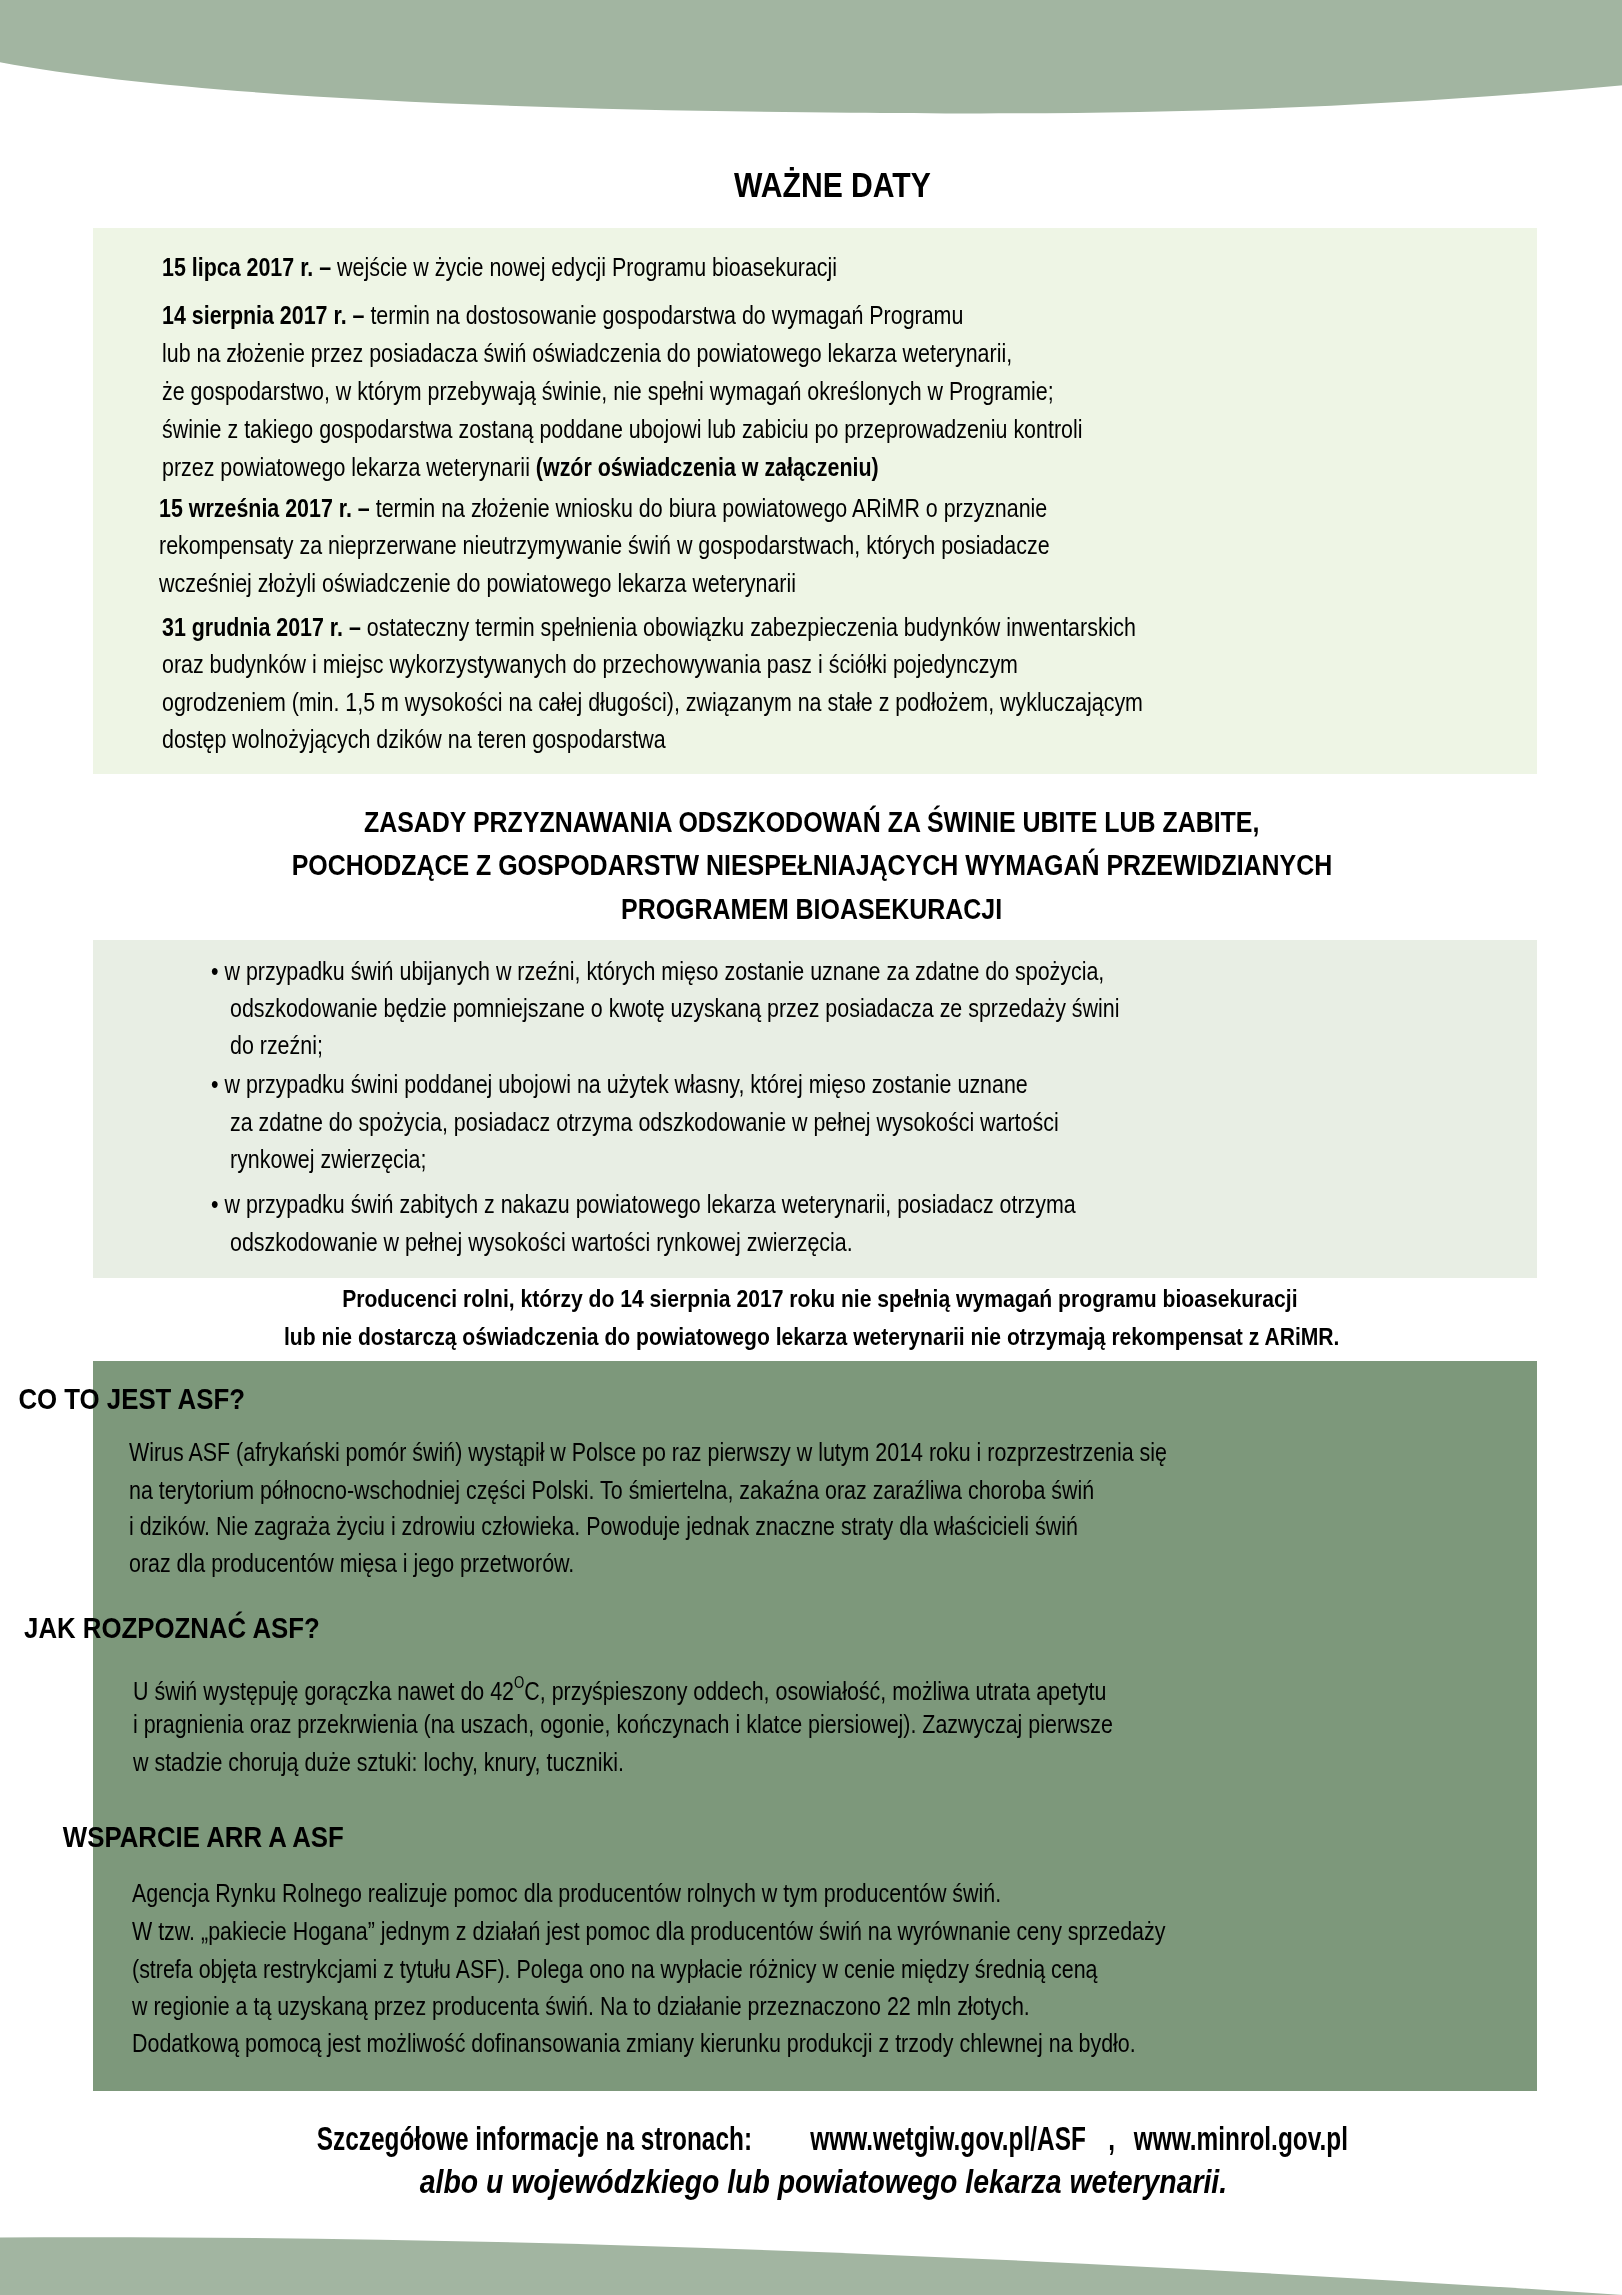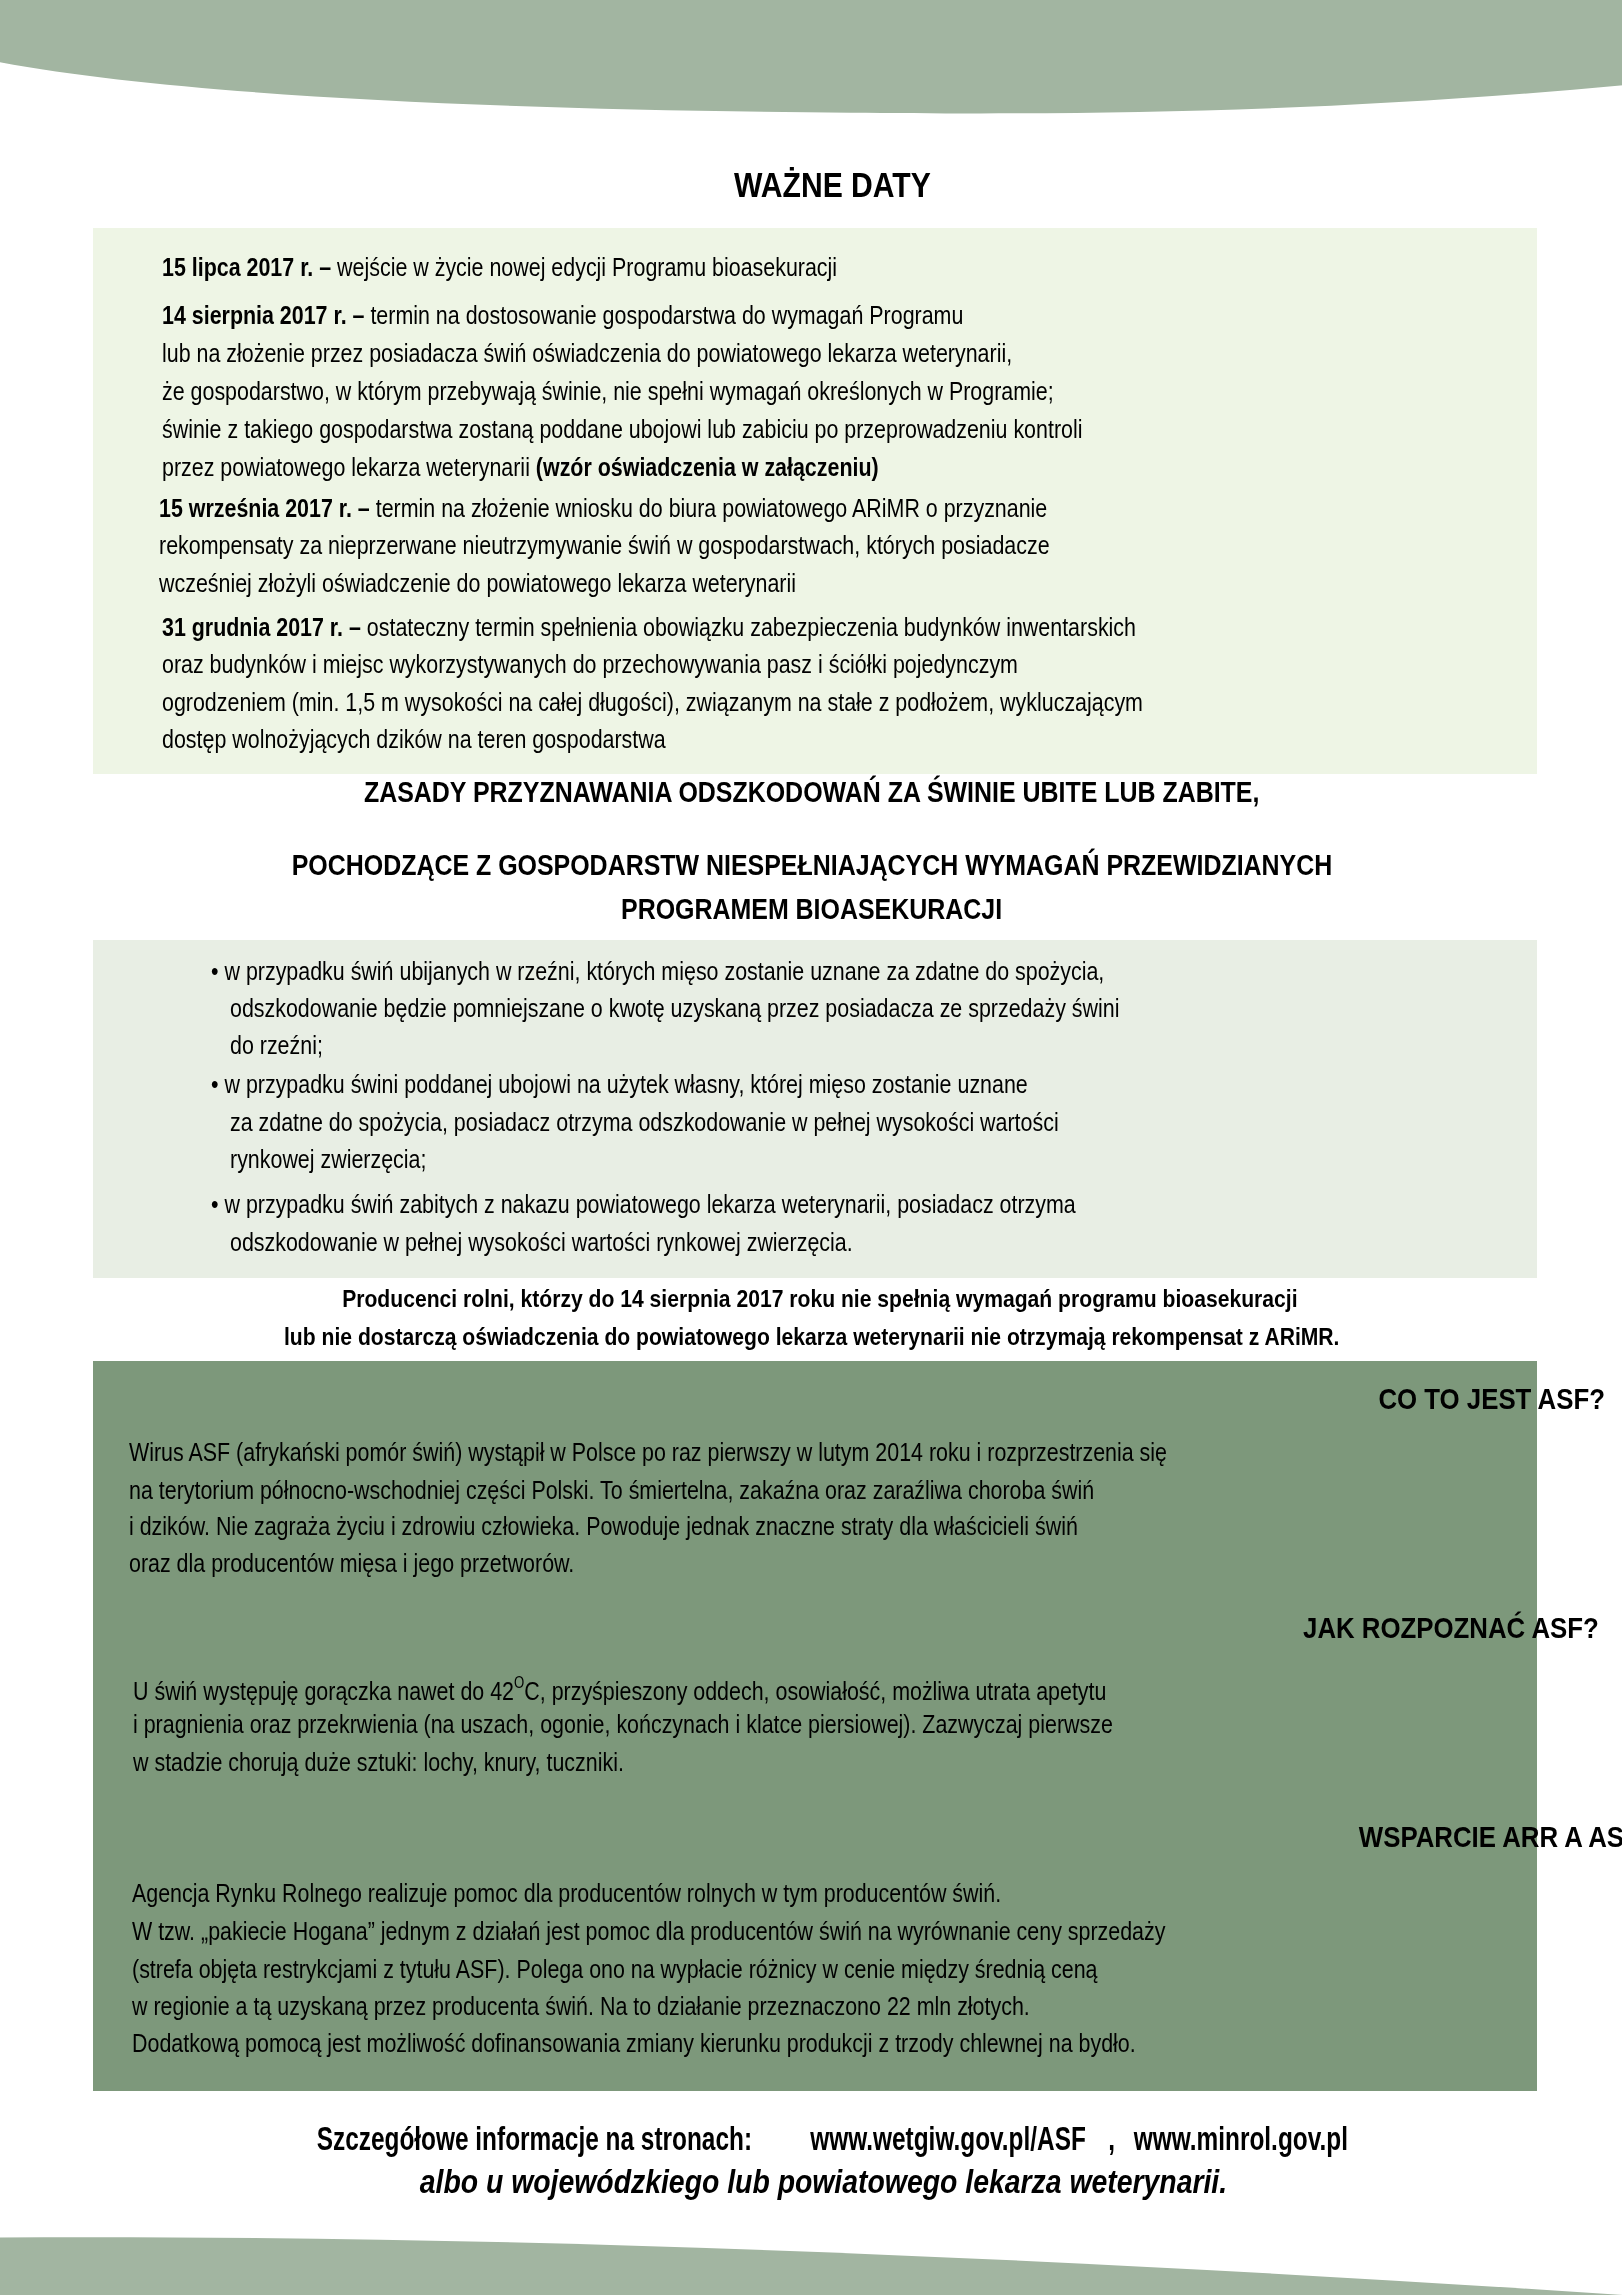--- a/index.html
+++ b/index.html
@@ -17,21 +17,21 @@
   .box { position: absolute; left: 93px; width: 1444px; }
   .box-dates { top: 228px; height: 546px; background: #eef5e5; }
   .box-rules { top: 940px; height: 338px; background: #e8eee4; }
   .box-asf { top: 1361px; height: 730px; background: #7d987b; }
   .line { position: absolute; white-space: nowrap; font-size: 25.5px; line-height: 1; transform-origin: left top; transform: scaleX(0.84); }
   .b { font-weight: bold; }
   .sectitle { position: absolute; left: 0; width: 1623px; text-align: center; font-weight: bold; font-size: 29px; white-space: nowrap; }
   .sectitle span { display: inline-block; transform: scaleX(0.86); }
   .note { position: absolute; left: 0; width: 1623px; text-align: center; font-weight: bold; font-size: 24px; white-space: nowrap; }
   .note span { display: inline-block; transform: scaleX(0.88); }
-  .asf-title { position: absolute; left: 0; width: 1623px; text-align: right; font-weight: bold; font-size: 30px; }
+  .asf-title { position: absolute; left: 0; width: 1623px; text-align: left; font-weight: bold; font-size: 30px; }
   .asf-title span { display:inline-block; transform: scaleX(0.86); }
   .footer { position: absolute; left: 0; width: 1623px; text-align: center; font-weight: bold; font-size: 33px; white-space: nowrap; margin-left: 12px; }
   .footer span { display: inline-block; transform: scaleX(0.86); }
   sup.deg { font-size: 15.7px; vertical-align: 11.8px; }
 </style>
 </head>
 <body>
 
 <svg class="wave wave-top" viewBox="0 0 2480 200" preserveAspectRatio="none">
   <path d="M0,0 L2480,0 L2480,130 C2000,175 1600,175 1300,172 C800,168 300,150 0,95 Z" fill="#a2b5a1"></path>
@@ -77,21 +77,21 @@
   <div class="line" style="left:162px; top:615px;">
     <span class="b">31 grudnia 2017 r. –</span>
     <span>ostateczny termin spełnienia obowiązku zabezpieczenia budynków inwentarskich</span>
   </div>
   <div class="line" style="left:162px; top:652px;">oraz budynków i miejsc wykorzystywanych  do przechowywania pasz i ściółki pojedynczym</div>
   <div class="line" style="left:162px; top:690px;">ogrodzeniem (min. 1,5 m wysokości na całej długości), związanym na stałe z podłożem, wykluczającym</div>
   <div class="line" style="left:162px; top:727px;">dostęp wolnożyjących dzików na teren gospodarstwa</div>
 </div>
 
 <div>
-  <div class="sectitle" style="top:776px;"><span>ZASADY PRZYZNAWANIA ODSZKODOWAŃ ZA ŚWINIE UBITE LUB ZABITE,</span></div>
+  <div class="sectitle" style="top:806px;"><span>ZASADY PRZYZNAWANIA ODSZKODOWAŃ ZA ŚWINIE UBITE LUB ZABITE,</span></div>
   <div class="sectitle" style="top:849px;"><span>POCHODZĄCE Z GOSPODARSTW NIESPEŁNIAJĄCYCH WYMAGAŃ PRZEWIDZIANYCH</span></div>
   <div class="sectitle" style="top:893px;"><span>PROGRAMEM BIOASEKURACJI</span></div>
 </div>
 
 <div class="box box-rules"></div>
 
 <div>
   <div class="line" style="left:211px; top:959px;">
     <span>•</span>
     <span>w przypadku świń ubijanych w rzeźni, których mięso zostanie uznane za zdatne do spożycia,</span>

